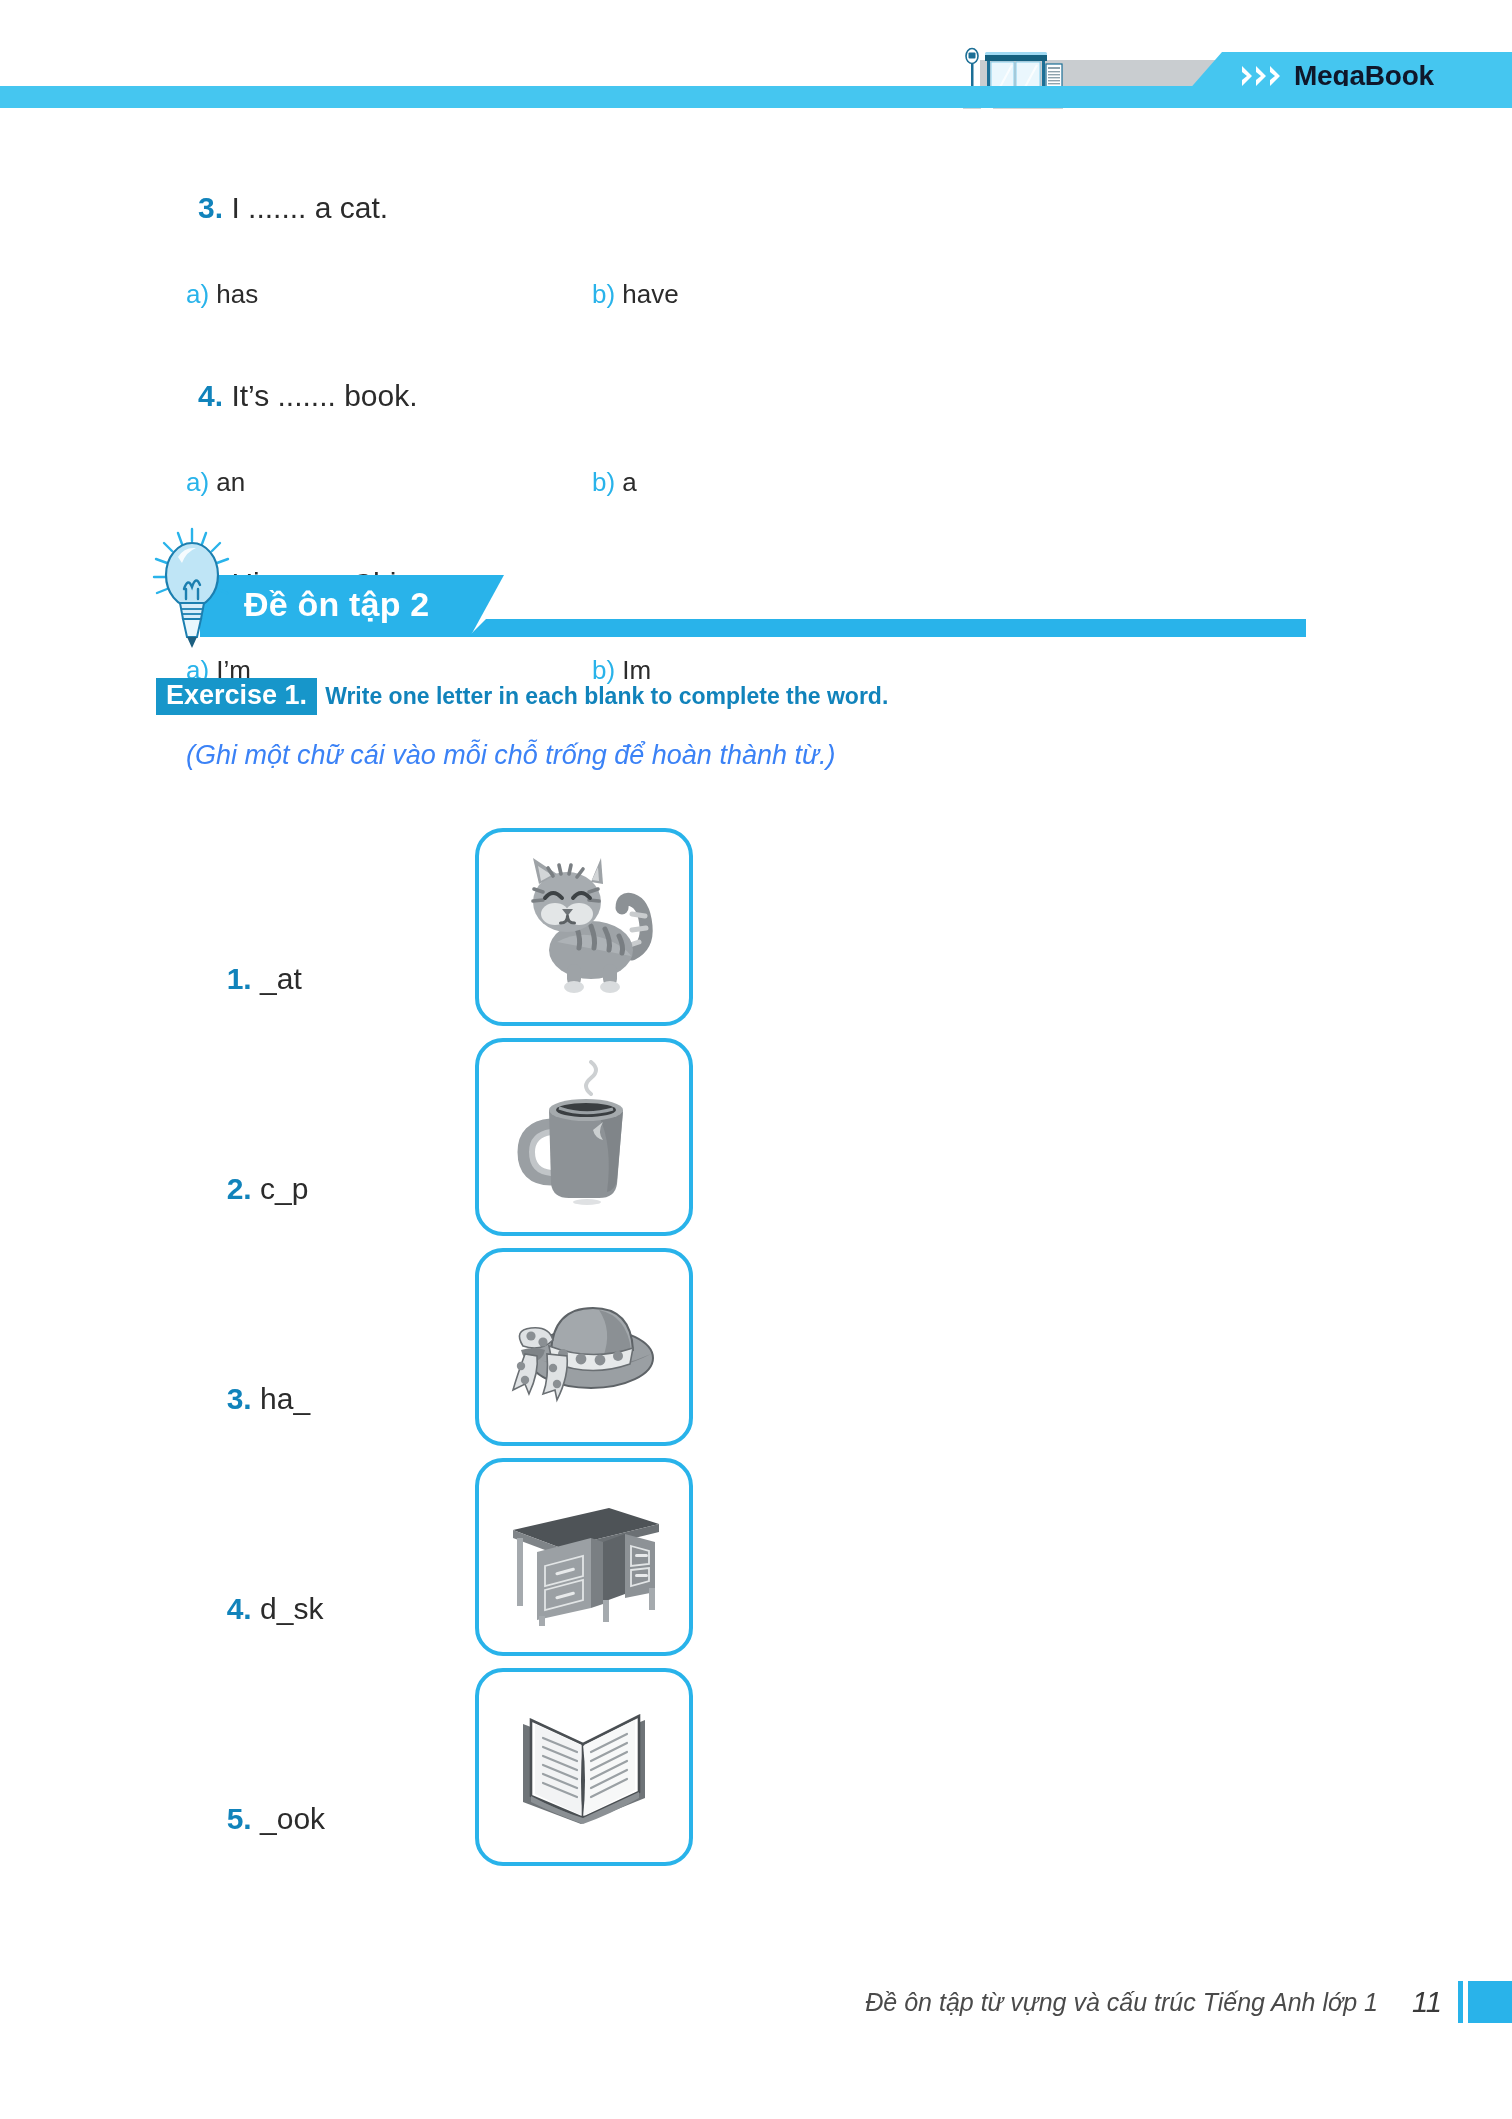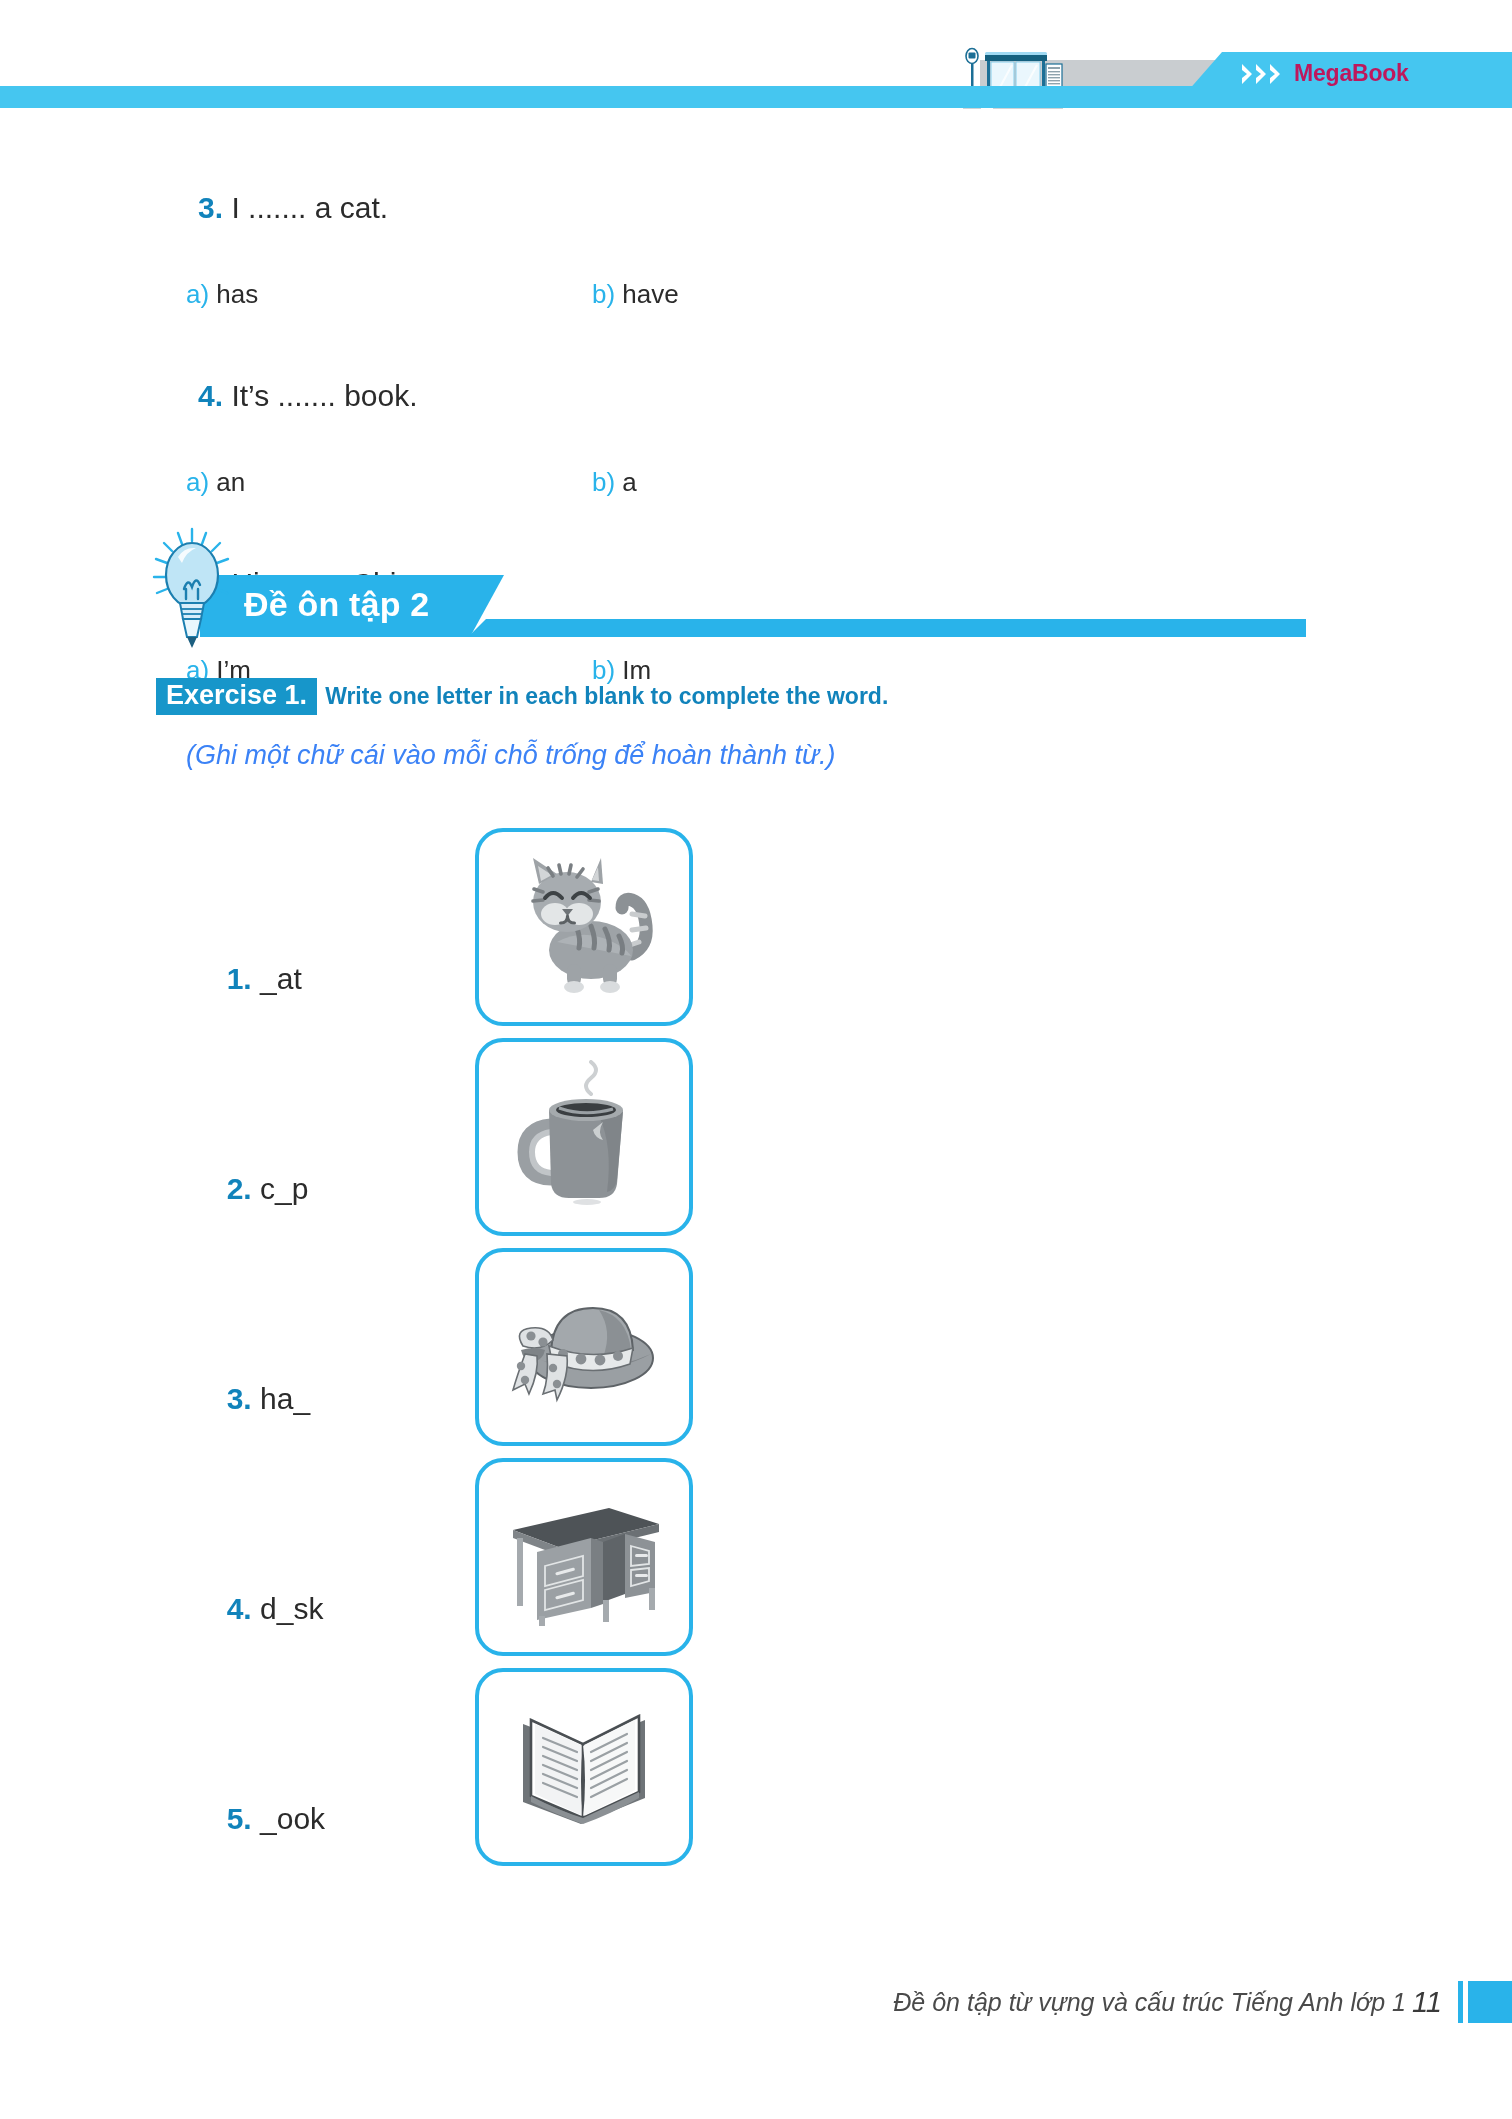--- a/index.html
+++ b/index.html
@@ -43,22 +43,22 @@
     background: #45c6f0;
     clip-path: polygon(42px 0, 332px 0, 332px 48px, 0 48px);
   }
   .logo {
     position: absolute;
     left: 1240px;
     top: 60px;
     display: flex;
     align-items: center;
     gap: 4px;
-    color: #be185d;
-    font-size: 23px;
+    color: #0f172a;
+    font-size: 28px;
     font-weight: bold;
     letter-spacing: -0.2px;
   }
   .logo-chevrons { display: flex; gap: 1px; margin-right: 4px; }
   .logo-chevrons svg { display: block; }
   
   .header-rule {
     position: absolute;
     left: 0; top: 86px;
     width: 1512px;
@@ -232,21 +232,21 @@
     padding-right: 0;
     font-style: italic;
   }
   .footer-text {
     font-size: 25px;
     color: #4a4a4a;
   }
   .footer-page {
     font-size: 29px;
     color: #3a3a3a;
-    margin-left: 6px;
+    margin-left: 34px;
     margin-right: 16px;
   }
   .footer-bar-thin {
     width: 5px;
     height: 42px;
     background: #29b3ea;
     margin-right: 5px;
   }
   .footer-bar-thick {
     width: 44px;

